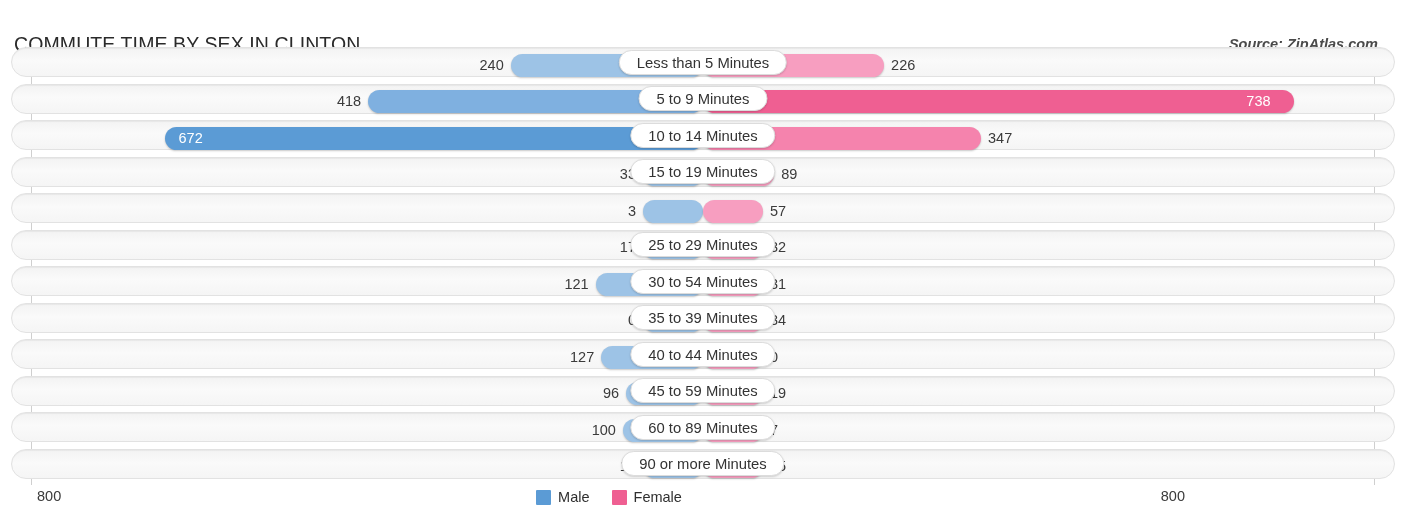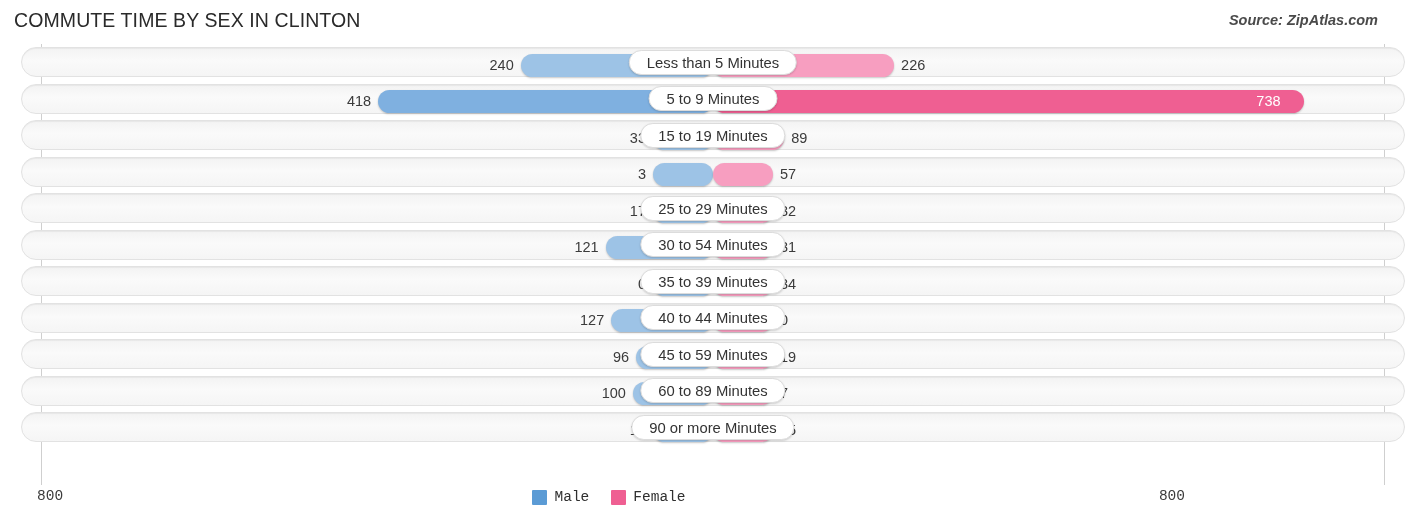--- a/index.html
+++ b/index.html
@@ -15,20 +15,21 @@
     font-family: "Liberation Sans", sans-serif;
     color: #3a3a3a;
     overflow: hidden;
     position: relative;
   }
 
   
   .header {
     position: relative;
     height: 44px;
+    margin-top: 24px;
   }
   .chart-title {
     position: absolute;
     left: 14px;
     top: 9px;
     font-size: 19.5px;
     letter-spacing: .1px;
     color: #2a2a2a;
     font-weight: 400;
     white-space: nowrap;
@@ -40,21 +41,21 @@
     font-size: 14.5px;
     font-style: italic;
     font-weight: bold;
     color: #4a4a4a;
     white-space: nowrap;
   }
 
   
   .plot {
     position: absolute;
-    left: 10px;
+    left: 0;
     top: 44px;
     width: 1394px;
     height: 442px;
   }
   .axis-line {
     position: absolute;
     top: 0;
     width: 1px;
     height: 441px;
     background: #cfcfcf;
@@ -128,21 +129,20 @@
     z-index: 4;
   }
 
   
   .footer {
     position: absolute;
     left: 0;
     top: 486px;
     width: 1218px;
     height: 36px;
-    font-family: Liberation Mono, monospace;
   }
   .tick {
     position: absolute;
     top: 2px;
     font-size: 14.5px;
     color: #3b3b3b;
   }
   .tick-left  { left: 37px; }
   .tick-right { right: 33px; }
   .legend {
@@ -191,20 +191,28 @@
         <div class="val val-female" style="left: calc(50% + 188.082px);">226</div>
         <div class="pill">Less than 5 Minutes</div>
       </div>
       <div class="row">
         <div class="track"></div>
         <div class="bar bar-male" style="width: 334.922px; background: rgb(127, 176, 224);"></div>
         <div class="val val-male" style="right: calc(50% + 341.922px);">418</div>
         <div class="bar bar-female" style="width: 591.322px; background: rgb(239, 95, 146);"></div>
         <div class="val val-female inside" style="left: calc(50% + 543.322px);">738</div>
         <div class="pill">5 to 9 Minutes</div>
+      </div>
+      <div class="row">
+        <div class="track"></div>
+        <div class="bar bar-male" style="width: 538.44px; background: rgb(91, 155, 213);"></div>
+        <div class="val val-male inside" style="left: calc(50% - 538.44px); padding-left: 14px;">672</div>
+        <div class="bar bar-female" style="width: 278.034px; background: rgb(245, 131, 173);"></div>
+        <div class="val val-female" style="left: calc(50% + 285.034px);">347</div>
+        <div class="pill">10 to 14 Minutes</div>
       </div>
       <div class="row">
         <div class="track"></div>
         <div class="bar bar-male" style="width: 60px; background: rgb(157, 195, 230);"></div>
         <div class="val val-male" style="right: calc(50% + 67px);">33</div>
         <div class="bar bar-female" style="width: 71.3113px; background: rgb(247, 158, 192);"></div>
         <div class="val val-female" style="left: calc(50% + 78.3113px);">89</div>
         <div class="pill">15 to 19 Minutes</div>
       </div>
       <div class="row">

